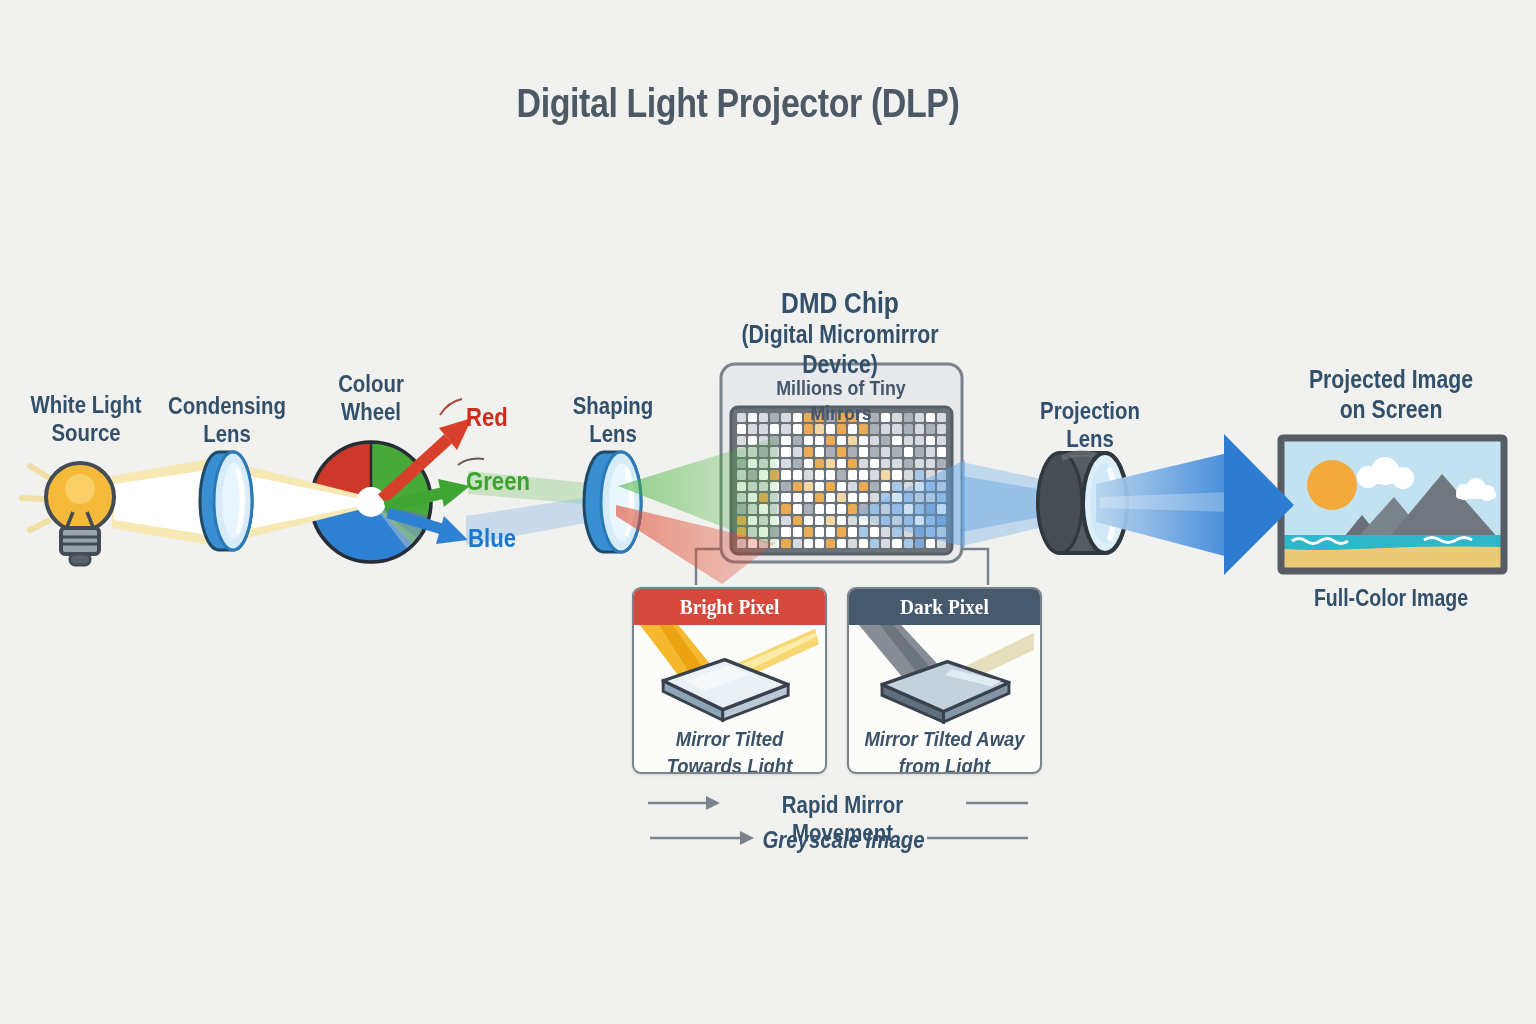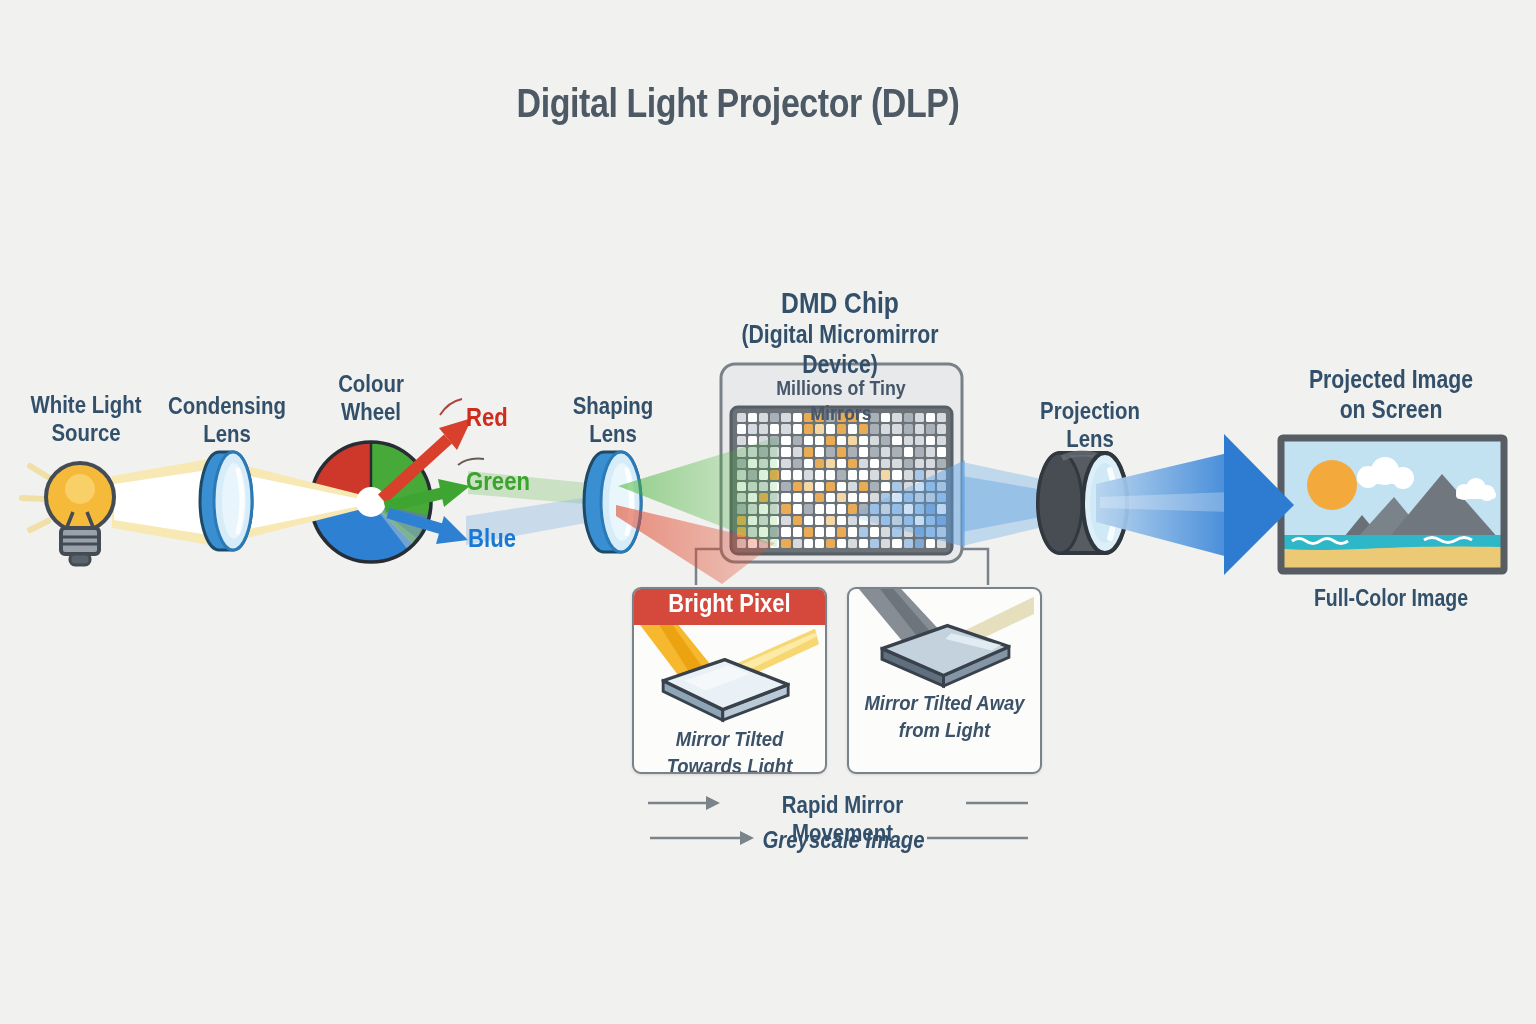--- a/index.html
+++ b/index.html
@@ -30,22 +30,22 @@
   
   .pixel-box {
     position:absolute; top:587px; width:191px; height:183px;
     background:#fcfcfa; border:2.5px solid #7b838a; border-radius:9px;
     box-shadow:0 1px 3px rgba(0,0,0,.12); z-index:4;
     display:flex; flex-direction:column; overflow:hidden;
   }
   .pb-bright { left:632px; }
   .pb-dark   { left:847px; }
   .pb-header {
-    height:36px; flex:0 0 36px; display:flex; justify-content:center;
-    color:#ffffff; font-weight:bold; font-size:25px;
+    height:36px; flex:0 0 36px; display:flex; align-items:center; justify-content:center;
+    color:#ffffff; font-weight:bold; font-size:22px;font-family:Liberation Serif, serif;
   }
   .pb-header span { transform:scaleX(.88); display:inline-block; }
   .pb-icon { flex:0 0 100px; }
   .pb-caption {
     flex:1; text-align:center; font-weight:bold; font-style:italic;
     font-size:21px; line-height:1.3; color:#3c5268; transform:scaleX(.88);
   }
 </style>
 </head>
 <body>
@@ -474,20 +474,23 @@
       <polygon points="94,46 182,8 184,12 98,54" fill="#fcecad" opacity=".9"></polygon>
       <polygon points="24,58 86,88 86,99 24,69" fill="#8ea5b7" stroke="#39424c" stroke-width="3"></polygon>
       <polygon points="86,88 154,62 154,73 86,99" fill="#b9c9d6" stroke="#39424c" stroke-width="3"></polygon>
       <polygon points="24,58 88,36 154,62 86,88" fill="#e9f1f7" stroke="#39424c" stroke-width="3.5" stroke-linejoin="round"></polygon>
       <polygon points="46,58 92,42 114,51 68,68" fill="#ffffff" opacity=".5"></polygon>
     </svg>
     <div class="pb-caption">Mirror Tilted Towards Light</div>
   </div>
 
   <div class="pixel-box pb-dark">
+    <div class="pb-header" style="background: rgb(71, 89, 108);">
+      <span>Dark Pixel</span>
+    </div>
     <svg class="pb-icon" viewBox="0 0 186 104">
       <polygon points="4,0 48,0 100,56 64,72" fill="#7f878f" opacity=".95"></polygon>
       <polygon points="26,0 40,0 90,58 76,64" fill="#6c747c"></polygon>
       <polygon points="96,52 186,8 186,26 106,64" fill="#d6cc96" opacity=".6"></polygon>
       <polygon points="28,62 92,90 92,101 28,73" fill="#5f6f7d" stroke="#39424c" stroke-width="3"></polygon>
       <polygon points="92,90 160,60 160,71 92,101" fill="#8496a5" stroke="#39424c" stroke-width="3"></polygon>
       <polygon points="28,62 96,38 160,60 92,90" fill="#c3d2dd" stroke="#39424c" stroke-width="3.5" stroke-linejoin="round"></polygon>
       <polygon points="100,46 152,58 142,64 94,52" fill="#e8f1f7" opacity=".8"></polygon>
     </svg>
     <div class="pb-caption">Mirror Tilted Away from Light</div>

